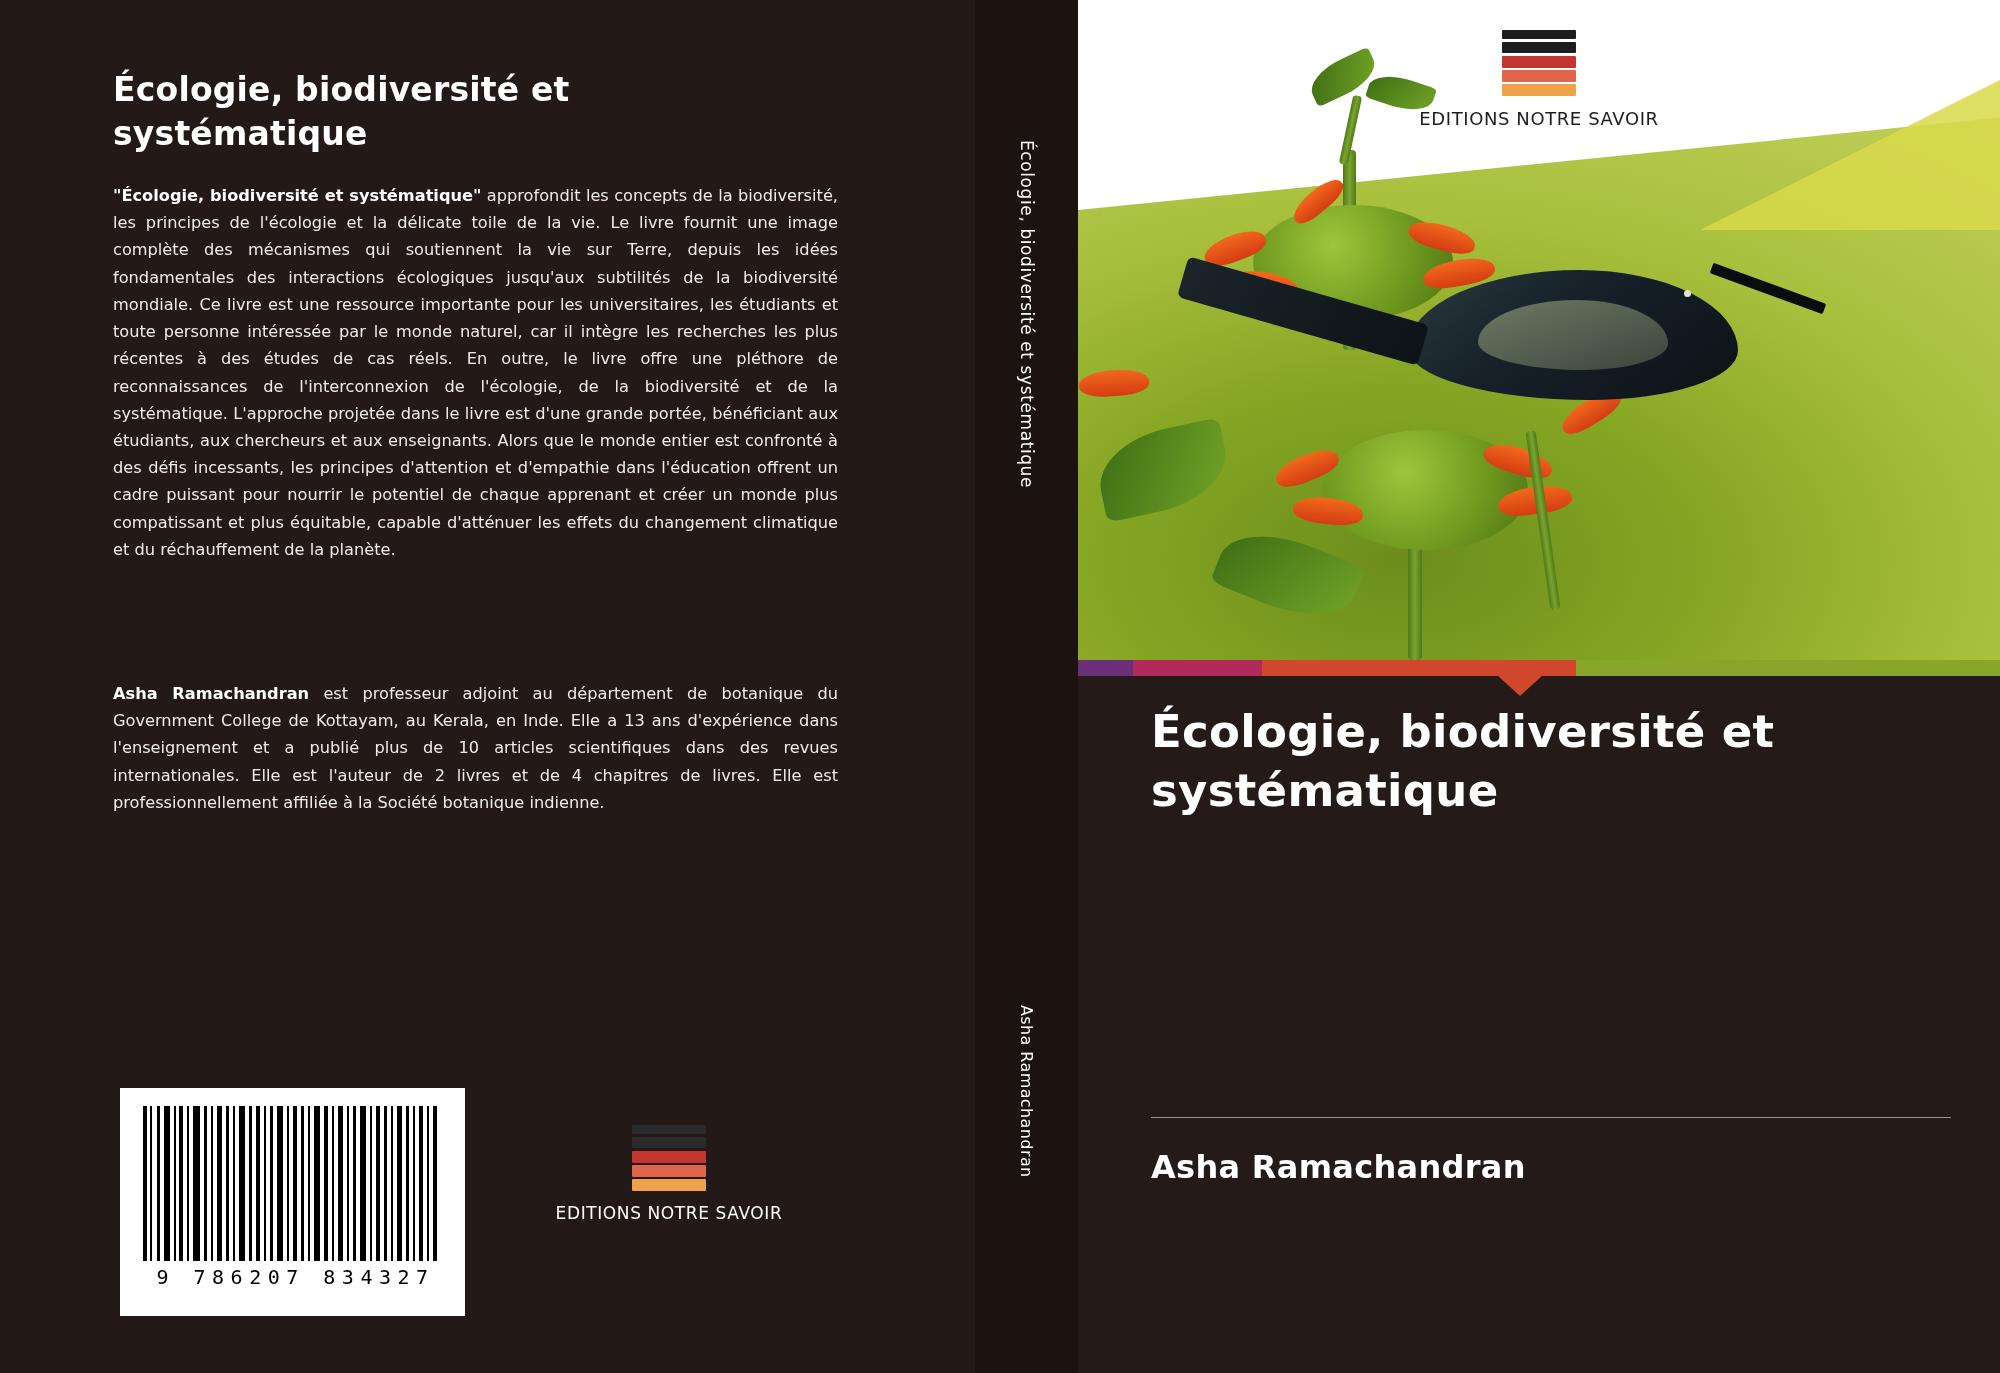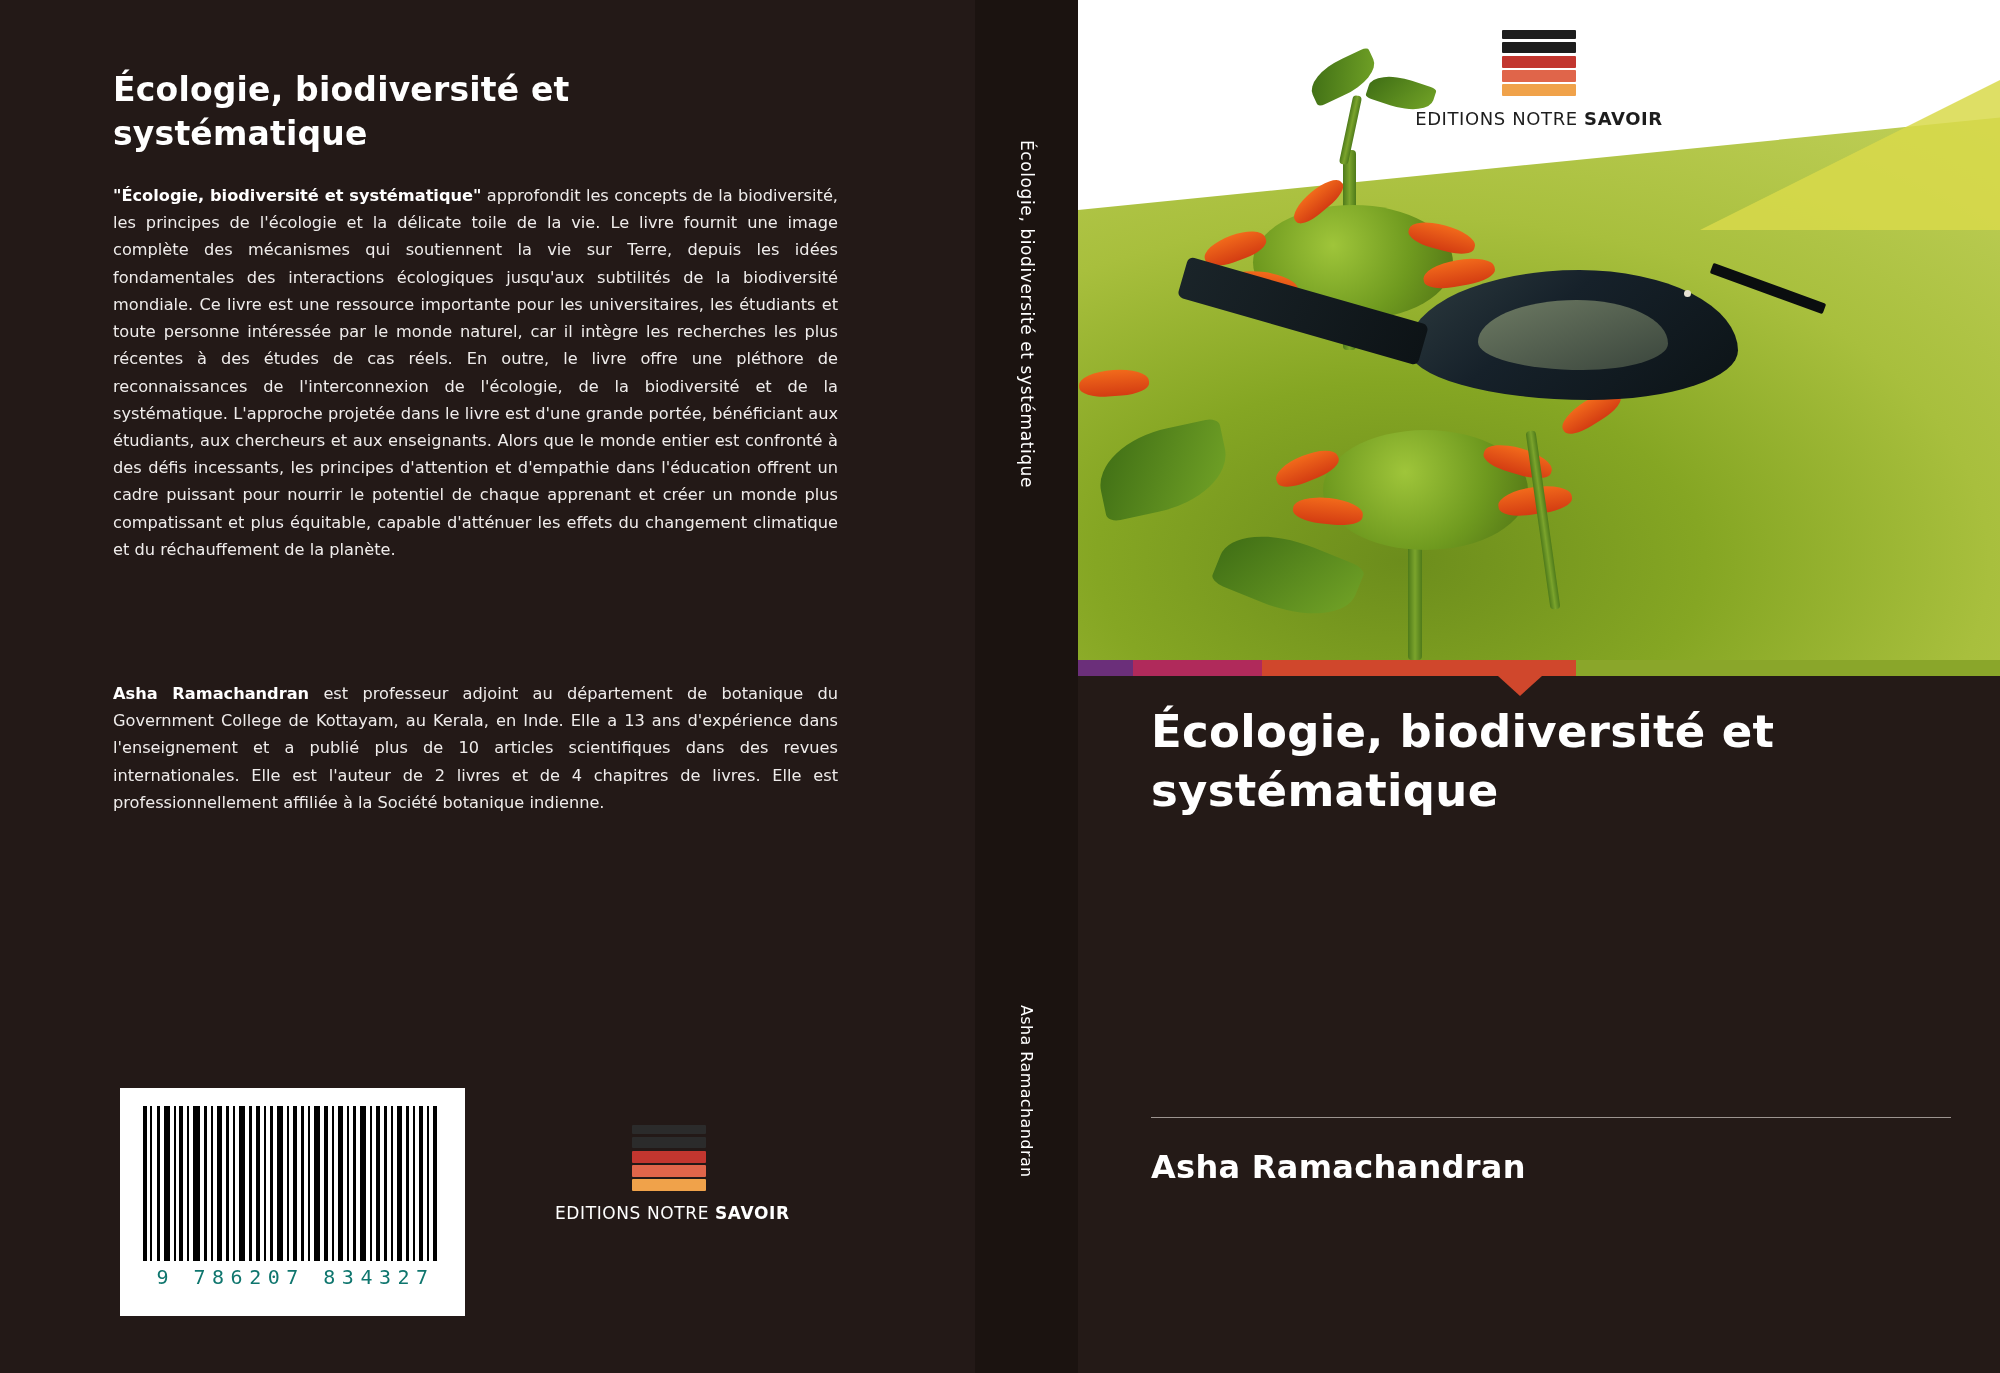--- a/index.html
+++ b/index.html
@@ -86,21 +86,21 @@
     bottom: 0;
     background: #000;
     display: block;
   }
   .barcode-digits {
     margin-top: 4px;
     text-align: center;
     font-family: "DejaVu Sans Mono", monospace;
     font-size: 20px;
     letter-spacing: 6.5px;
-    color: #0f766e;
+    color: #000000;
     padding-left: 6px;
   }
   
   .logo-back {
     position: absolute;
     left: 555px;
     top: 1125px;
     width: 228px;
     text-align: center;
   }
@@ -120,21 +120,21 @@
   .logo-mark .b2 { top: 12px; height: 11px; background: #2b2b2b; }
   .logo-mark .b3 { top: 26px; height: 12px; background: #c2362f; }
   .logo-mark .b4 { top: 40px; height: 12px; background: #e0654a; }
   .logo-mark .b5 { top: 54px; height: 12px; background: #f0a24a; }
   .logo-text {
     font-size: 17px;
     color: #ffffff;
     letter-spacing: 0.6px;
     white-space: nowrap;
   }
-  .logo-text .strong { font-weight: bold; }
+  .logo-text .strong { font-weight: normal; }
 
   
   .spine {
     position: absolute;
     left: 975px;
     top: 0;
     width: 103px;
     height: 1373px;
     background: #1b1310;
   }

